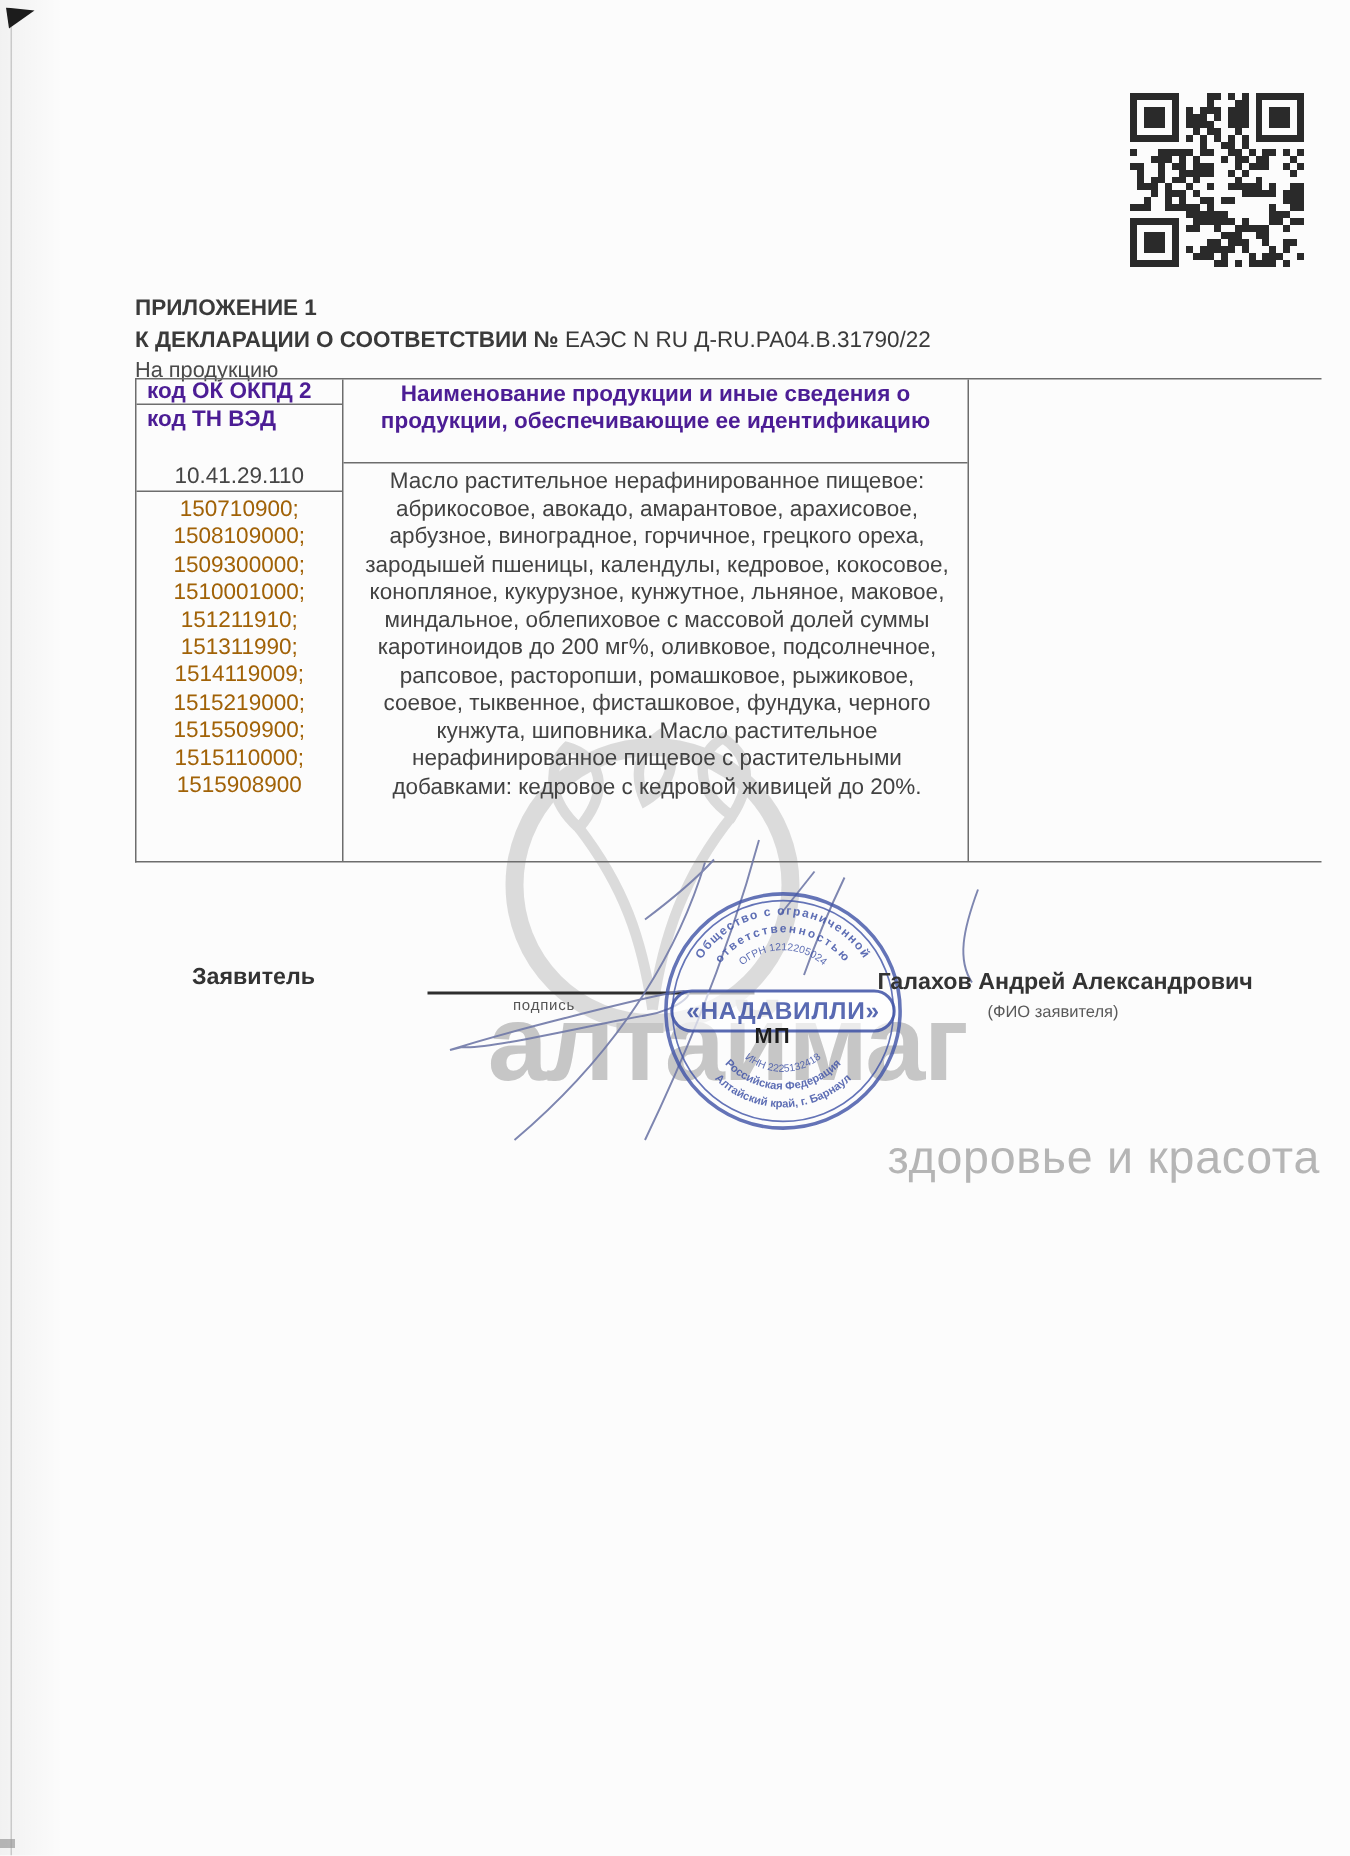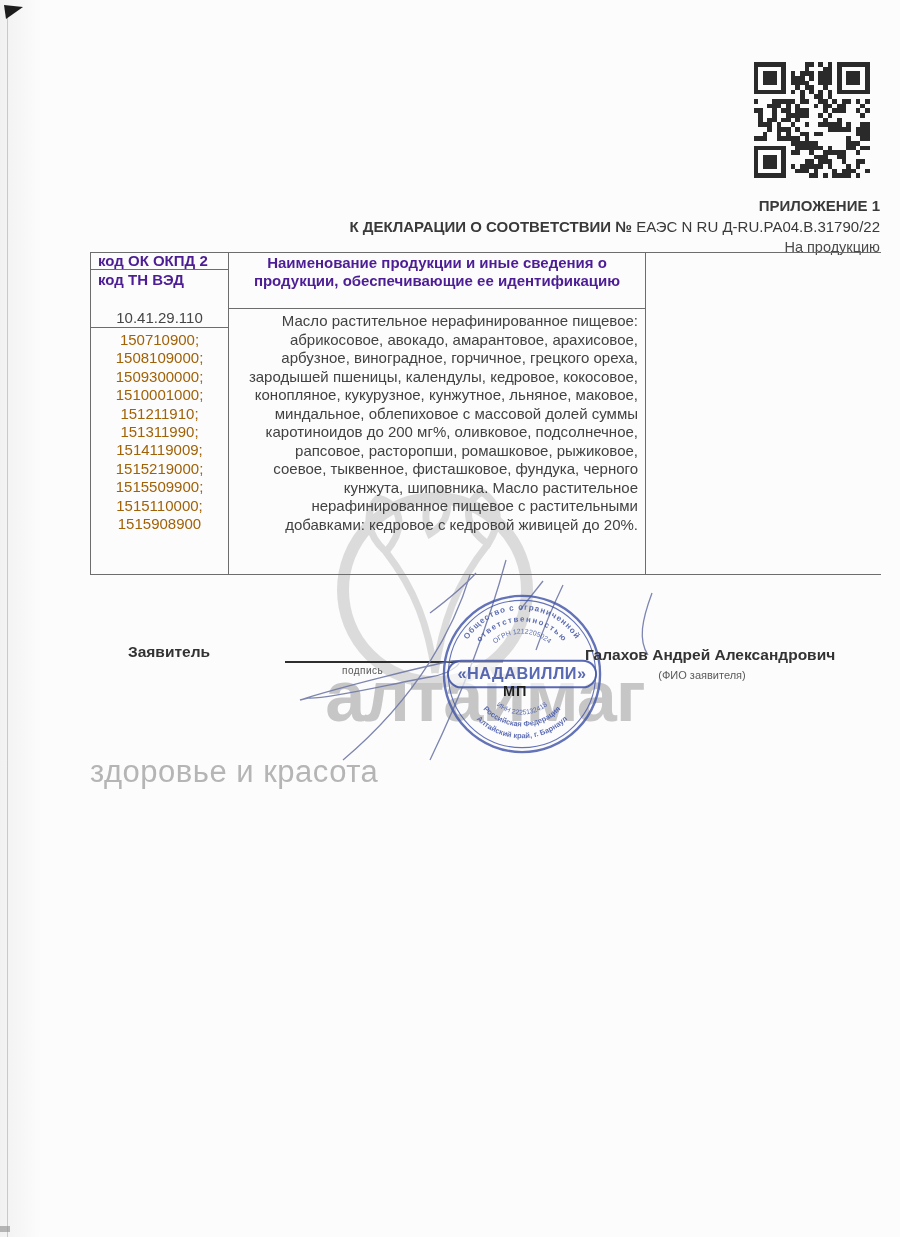--- a/index.html
+++ b/index.html
@@ -11,54 +11,54 @@
   }
   .abs{position:absolute;}
   
   .scan-edge-line{left:7px;top:18px;width:1px;height:1219px;background:rgba(150,150,150,.45);}
   .scan-shadow{left:0;top:0;width:42px;height:1237px;background:linear-gradient(90deg,rgba(0,0,0,.045),rgba(0,0,0,0));}
   .corner-mark{left:4px;top:5px;}
   .bottom-mark{left:0;top:1226px;width:10px;height:6px;background:#9a9a9a;opacity:.7;}
   
   .qr{left:750px;top:62px;width:123px;height:116px;}
   
-  .title-block{left:90px;top:196px;width:790px;text-align:right;line-height:20px;}
+  .title-block{left:90px;top:196px;width:790px;text-align:left;line-height:20px;}
   .title-line1{font-weight:bold;font-size:15px;color:#3a3a3a;}
   .title-line2{font-size:15px;color:#3a3a3a;margin-top:1px;}
   .title-line2 .b{font-weight:bold;}
   .title-line3{font-size:14.5px;color:#4a4a4a;margin-top:0px;}
   
   .doc-table{left:90px;top:252px;width:790px;height:321px;
     border-top:1px solid #6d6d6d;border-bottom:1px solid #6d6d6d;border-left:1px solid #6d6d6d;
     display:flex;z-index:2;font-size:15px;}
   .col{box-sizing:border-box;}
   .col1{width:138px;border-right:1px solid #6d6d6d;}
   .col2{width:417px;border-right:1px solid #6d6d6d;}
   .col3{flex:1;}
   .hcell{box-sizing:border-box;font-weight:bold;color:#4c1d95;}
   .col1 .h1{height:17px;border-bottom:1px solid #6d6d6d;padding:0 0 0 7px;line-height:16px;}
   .col1 .h2{height:39px;padding:1px 0 0 7px;line-height:17px;}
   .col23-h{height:56px;border-bottom:1px solid #6d6d6d;text-align:center;line-height:18.4px;padding:1px 6px 0 6px;}
   .okpd-cell{height:18px;border-bottom:1px solid #6d6d6d;text-align:center;line-height:17px;color:#454545;}
   .codes{padding-top:3px;text-align:center;line-height:18.4px;color:#a16207;}
-  .body-text{padding:3px 7px 0 9px;line-height:18.55px;color:#424242;text-align:right;}
+  .body-text{padding:3px 7px 0 9px;line-height:18.55px;color:#424242;text-align:center;}
   .col3 .body-text{padding:3px 4px 0 8px;}
   .tu-line{margin-top:18px;white-space:nowrap;}
   
   .wm-logo{left:328px;top:476px;z-index:1;}
   
   .applicant-label{left:128px;top:643px;font-weight:bold;font-size:15.5px;color:#333;z-index:4;}
   .sig-line{left:285px;top:661px;width:218px;height:2px;background:#2e2e2e;z-index:4;}
   .sig-caption{left:342px;top:665px;font-size:10px;color:#555;z-index:4;letter-spacing:.5px;}
   .applicant-name{left:585px;top:646px;font-weight:bold;font-size:15.5px;color:#333;z-index:6;}
   .name-caption{left:612px;top:669px;width:180px;text-align:center;font-size:11px;color:#5a5a5a;z-index:6;}
   .mp-label{left:503px;top:683px;font-weight:bold;font-size:14.5px;color:#1d1d1d;z-index:7;letter-spacing:1px;}
   
   .brand{left:90px;top:660px;width:790px;text-align:center;font-weight:bold;font-size:72px;line-height:1;color:#c6c6c6;z-index:3;letter-spacing:-1px;}
-  .tagline{left:90px;top:754px;width:790px;text-align:left;font-size:31px;color:#b5b5b5;z-index:3;letter-spacing:.5px;}
+  .tagline{left:90px;top:754px;width:790px;text-align:right;font-size:31px;color:#b5b5b5;z-index:3;letter-spacing:.5px;}
   
   .stamp{left:437px;top:590px;z-index:5;}
   .sig-scribble{left:280px;top:553px;z-index:4;pointer-events:none;}
 </style>
 </head>
 <body>
 
 <div class="abs scan-shadow"></div>
 <div class="abs scan-edge-line"></div>
 <svg class="abs corner-mark" width="22" height="16">

